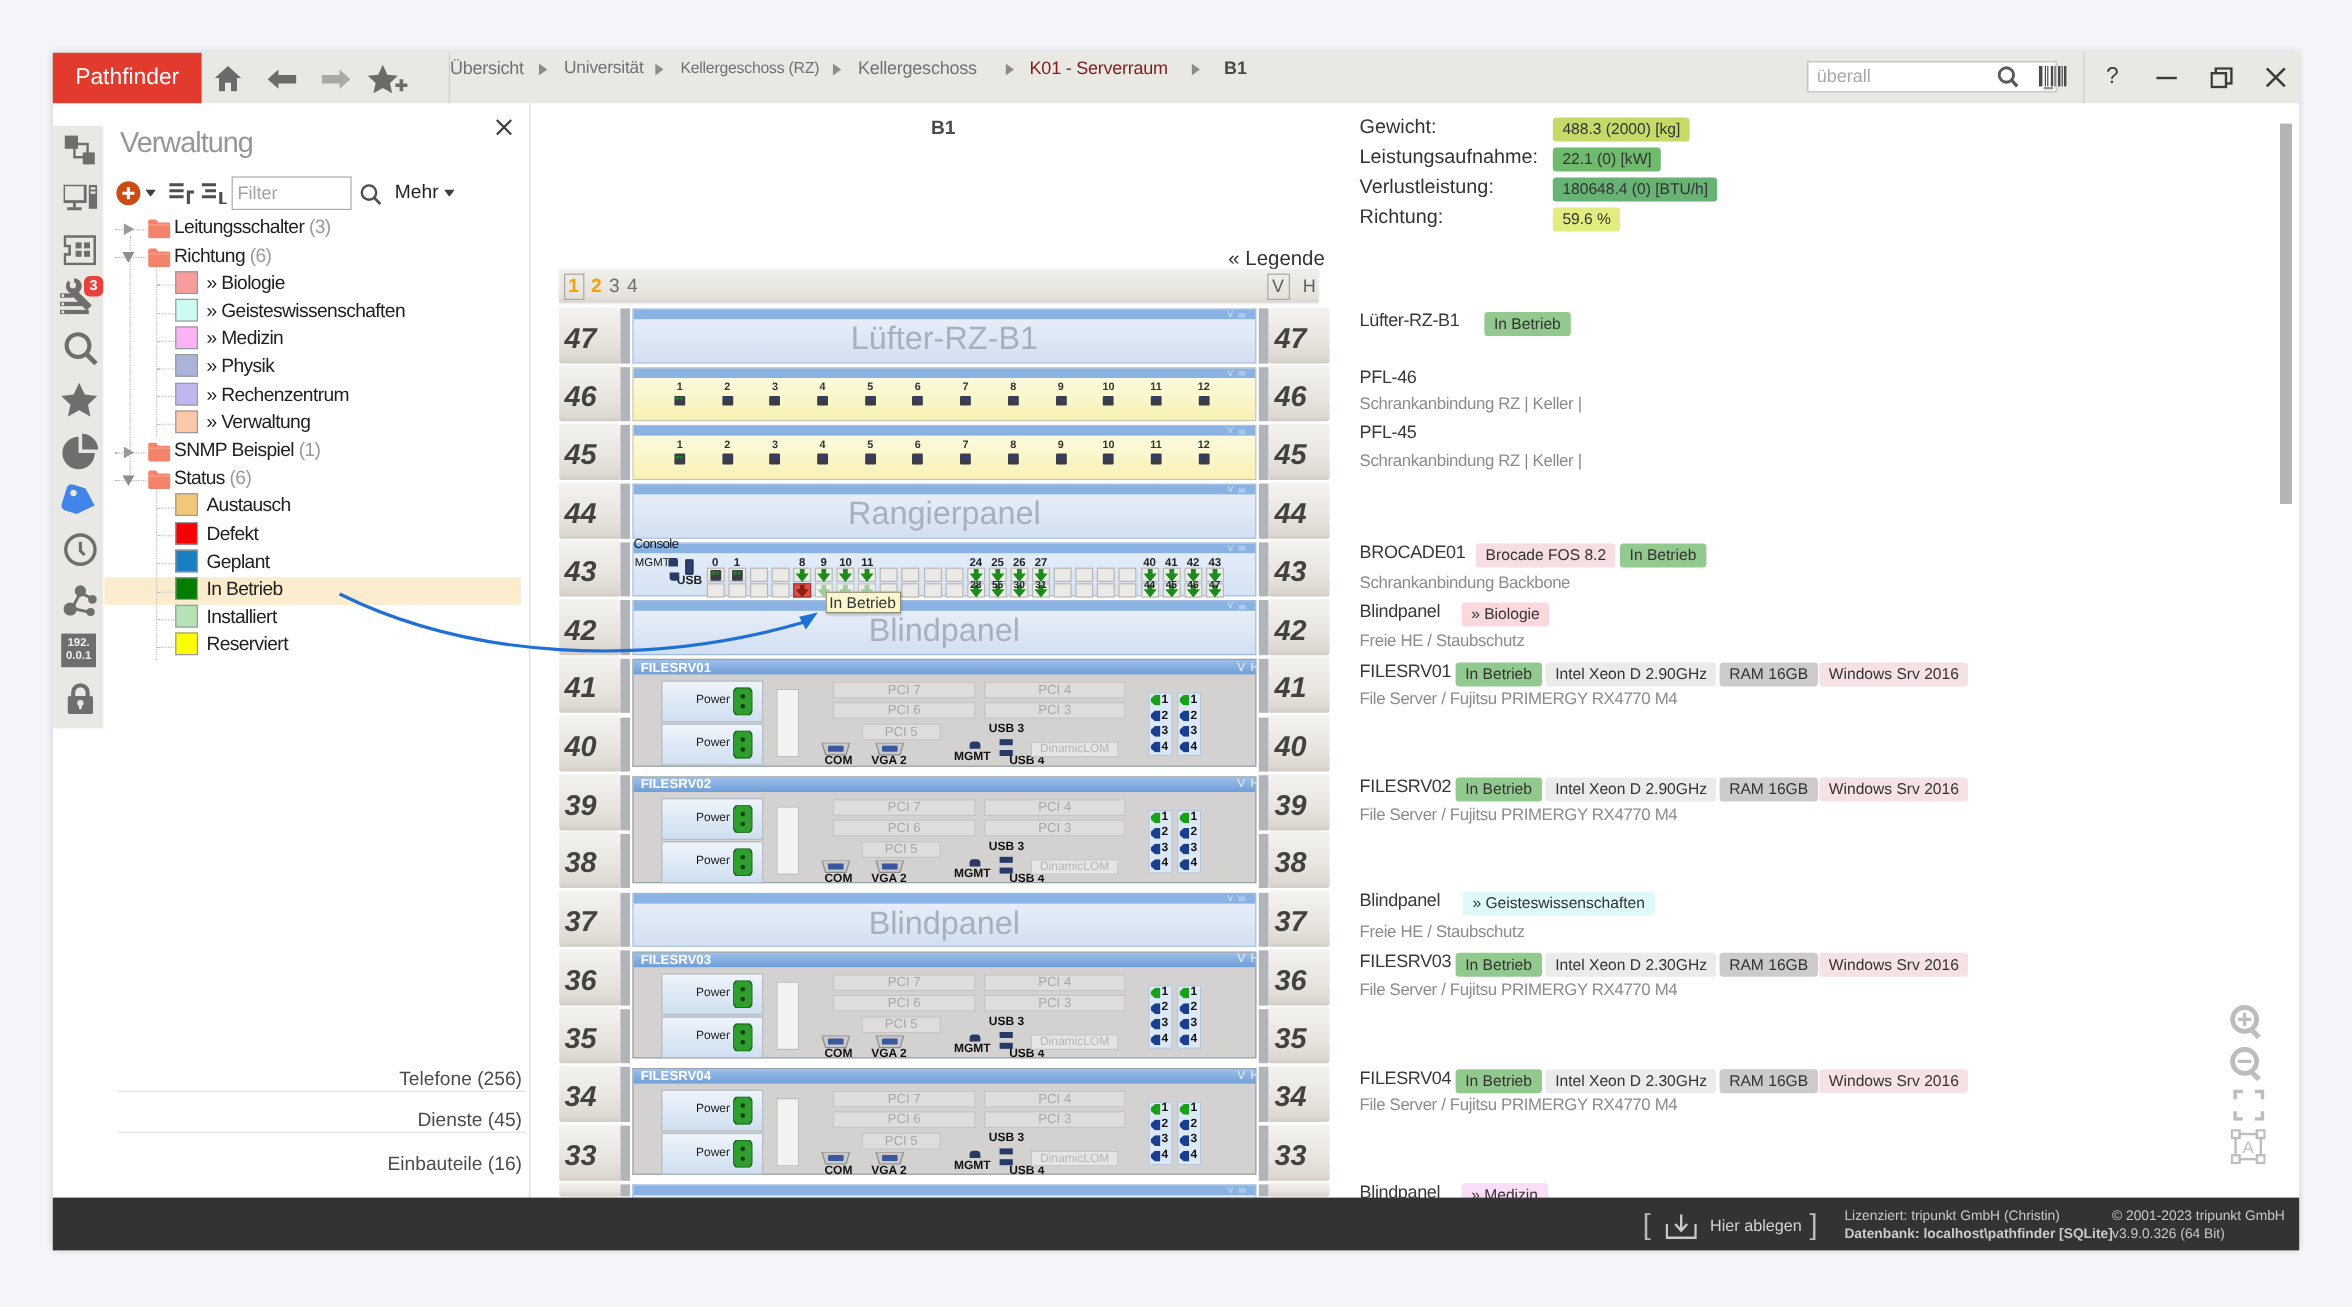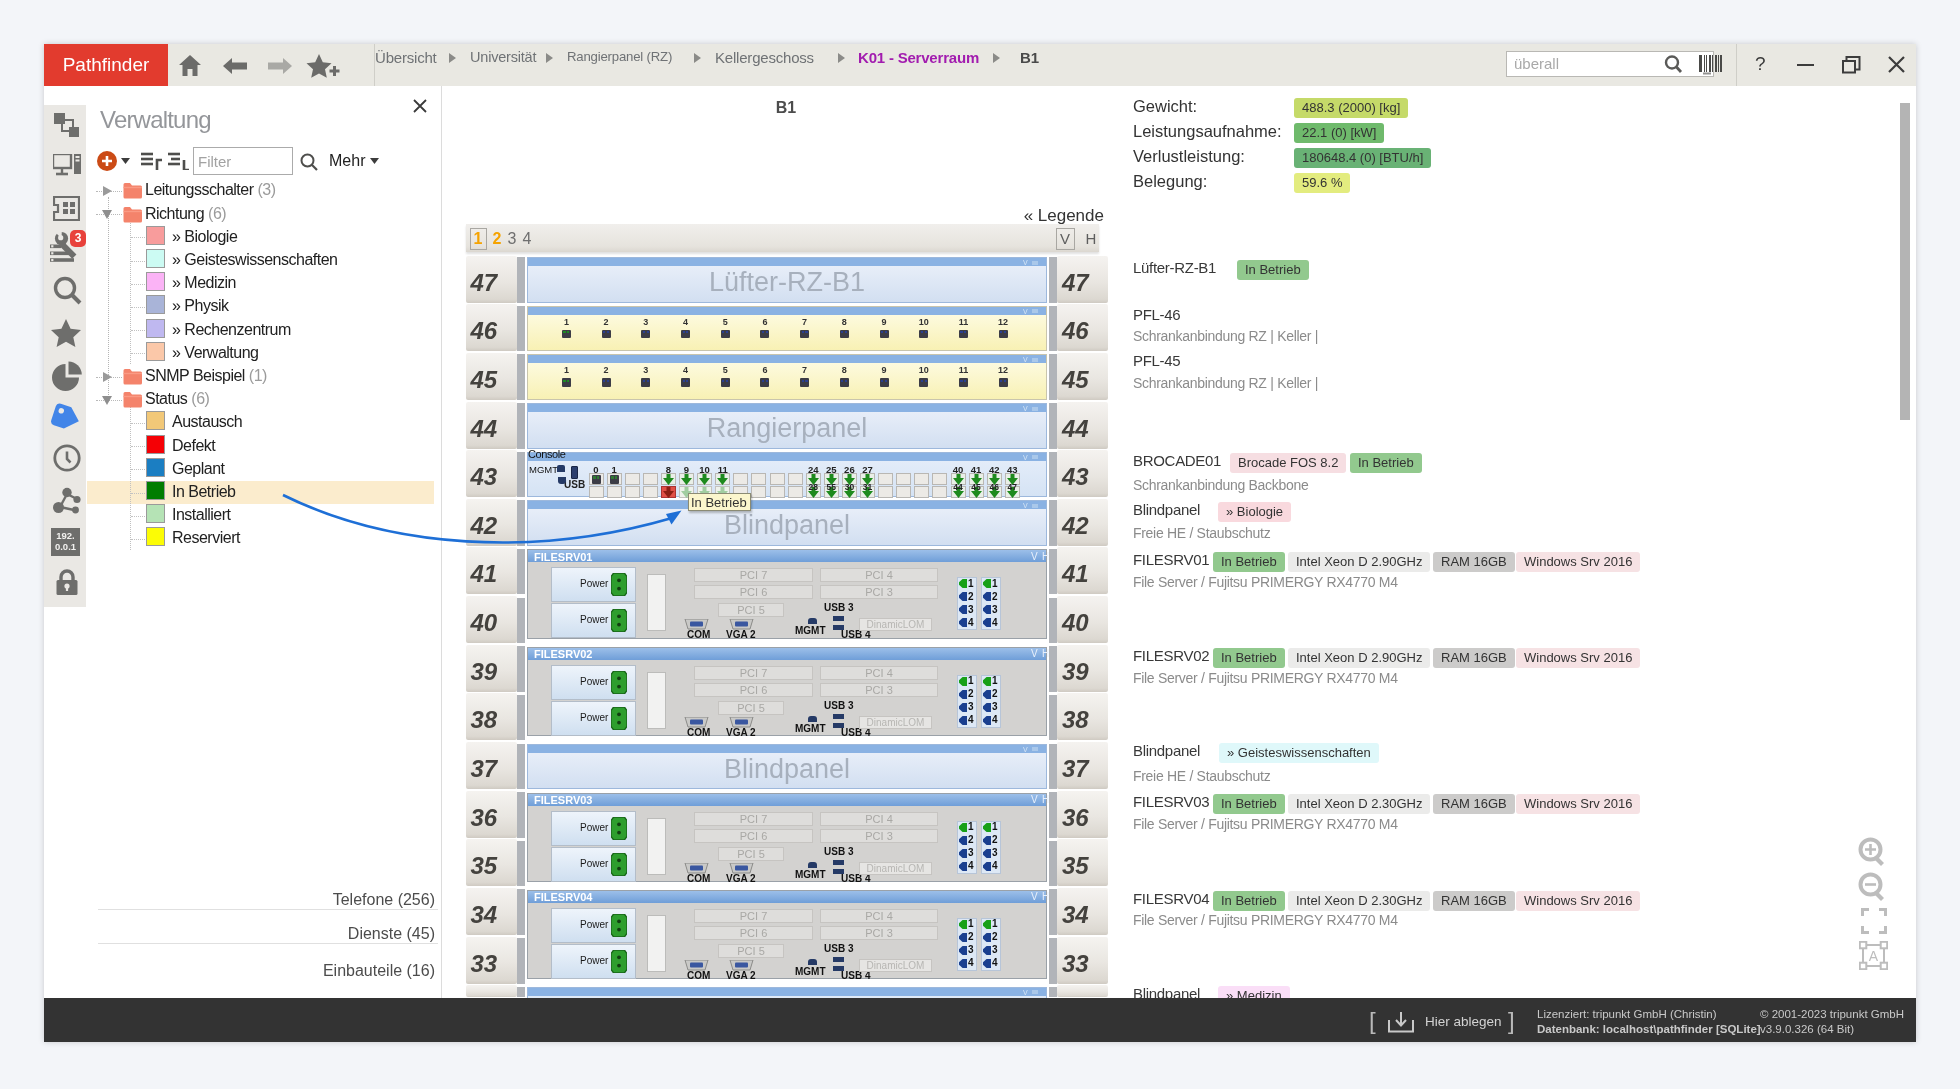--- a/index.html
+++ b/index.html
@@ -31,29 +31,29 @@
   </svg>
 <div style="position:absolute;left:374px;top:44px;width:1px;height:42px;background:#cfcec8;"></div>
 <div class="txt" style="left:375px;top:49px;font-size:15px;letter-spacing:-0.2px;color:#6f7275;">Übersicht</div>
 <svg class="abs" style="left:449px;top:53px" width="7" height="10" viewBox="0 0 7 10">
     <path d="M0 0 L7 5 L0 10 Z" fill="#8b8b88"></path>
   </svg>
 <div class="txt" style="left:470px;top:49px;font-size:14.5px;letter-spacing:-0.2px;color:#6f7275;">Universität</div>
 <svg class="abs" style="left:546px;top:53px" width="7" height="10" viewBox="0 0 7 10">
     <path d="M0 0 L7 5 L0 10 Z" fill="#8b8b88"></path>
   </svg>
-<div class="txt" style="left:567px;top:49px;font-size:13.2px;letter-spacing:-0.2px;color:#6f7275;">Rangierpanel (RZ)</div>
+<div class="txt" style="left:567px;top:49px;font-size:13.2px;letter-spacing:-0.2px;color:#6f7275;">Kellergeschoss (RZ)</div>
 <svg class="abs" style="left:694px;top:53px" width="7" height="10" viewBox="0 0 7 10">
     <path d="M0 0 L7 5 L0 10 Z" fill="#8b8b88"></path>
   </svg>
 <div class="txt" style="left:715px;top:49px;font-size:15px;letter-spacing:-0.2px;color:#6f7275;">Kellergeschoss</div>
 <svg class="abs" style="left:838px;top:53px" width="7" height="10" viewBox="0 0 7 10">
     <path d="M0 0 L7 5 L0 10 Z" fill="#8b8b88"></path>
   </svg>
-<div class="txt" style="left:858px;top:49px;font-size:15px;letter-spacing:-0.2px;color:#a21caf;font-weight:bold;">K01 - Serverraum</div>
+<div class="txt" style="left:858px;top:49px;font-size:15px;letter-spacing:-0.2px;color:#7f1d1d;">K01 - Serverraum</div>
 <svg class="abs" style="left:993px;top:53px" width="7" height="10" viewBox="0 0 7 10">
     <path d="M0 0 L7 5 L0 10 Z" fill="#8b8b88"></path>
   </svg>
 <div class="txt" style="left:1020px;top:49px;font-size:15px;color:#4a4a4a;font-weight:bold;">B1</div>
 <div style="position:absolute;left:1506px;top:51px;width:208px;height:26px;background:#fff;border:1px solid #b9b8b4;"></div>
 <div class="txt" style="left:1514px;top:55px;font-size:15px;color:#a9a9a9;">überall</div>
 <svg class="abs" style="left:1664px;top:55px" width="22" height="19" viewBox="0 0 22 19">
     <circle cx="8" cy="7.5" r="6" fill="none" stroke="#5a5a58" stroke-width="2.4"></circle>
     <line x1="12.5" y1="12" x2="17" y2="17" stroke="#5a5a58" stroke-width="2.8"></line>
   </svg>
@@ -940,21 +940,21 @@
 <div class="abs" style="left:1032px;top:990.2px;width:6px;height:4px;background:#aac8ea;"></div>
 <svg class="abs" style="left:270px;top:480px" width="430" height="90" viewBox="0 0 430 90">
     <path d="M13 15 C 120 68, 265 78, 402 38" fill="none" stroke="#1e6fd6" stroke-width="2.6"></path>
     <path d="M411.5 30.5 L396 34 L401.5 44.5 Z" fill="#1e6fd6"></path>
   </svg>
 <div style="position:absolute;left:688px;top:493px;width:63px;height:18px;background:#fbf6cd;border:1px solid #8b8b74;box-shadow:1px 1.5px 2px rgba(0,0,0,0.25);"></div>
 <div class="txt" style="left:691px;top:495px;font-size:13px;color:#333;">In Betrieb</div>
 <div class="txt" style="left:1133px;top:97px;font-size:16.5px;color:#333;font-weight:normal;">Gewicht:</div>
 <div class="txt" style="left:1133px;top:122px;font-size:16.5px;color:#333;font-weight:normal;">Leistungsaufnahme:</div>
 <div class="txt" style="left:1133px;top:147px;font-size:16.5px;color:#333;font-weight:normal;">Verlustleistung:</div>
-<div class="txt" style="left:1133px;top:172px;font-size:16.5px;color:#333;font-weight:normal;">Belegung:</div>
+<div class="txt" style="left:1133px;top:172px;font-size:16.5px;color:#333;font-weight:normal;">Richtung:</div>
 <div class="badge" style="left:1294px;top:98px;background:#c5da69;font-size:13px;">488.3 (2000) [kg]</div>
 <div class="badge" style="left:1294px;top:123px;background:#6fba6c;font-size:13px;">22.1 (0) [kW]</div>
 <div class="badge" style="left:1294px;top:148px;background:#69b275;font-size:13px;">180648.4 (0) [BTU/h]</div>
 <div class="badge" style="left:1294px;top:173px;background:#e3ec7f;font-size:13px;">59.6 %</div>
 <div class="txt" style="left:1133px;top:259px;font-size:15px;letter-spacing:-0.3px;color:#383838;">Lüfter-RZ-B1</div>
 <div class="badge" style="left:1237px;top:260px;background:#92c98e;font-size:13px;">In Betrieb</div>
 <div class="txt" style="left:1133px;top:306px;font-size:15px;letter-spacing:-0.3px;color:#383838;">PFL-46</div>
 <div class="txt" style="left:1133px;top:328px;font-size:14px;letter-spacing:-0.3px;color:#8b8b8b;">Schrankanbindung RZ | Keller |</div>
 <div class="txt" style="left:1133px;top:352px;font-size:15px;letter-spacing:-0.3px;color:#383838;">PFL-45</div>
 <div class="txt" style="left:1133px;top:375px;font-size:14px;letter-spacing:-0.3px;color:#8b8b8b;">Schrankanbindung RZ | Keller |</div>

